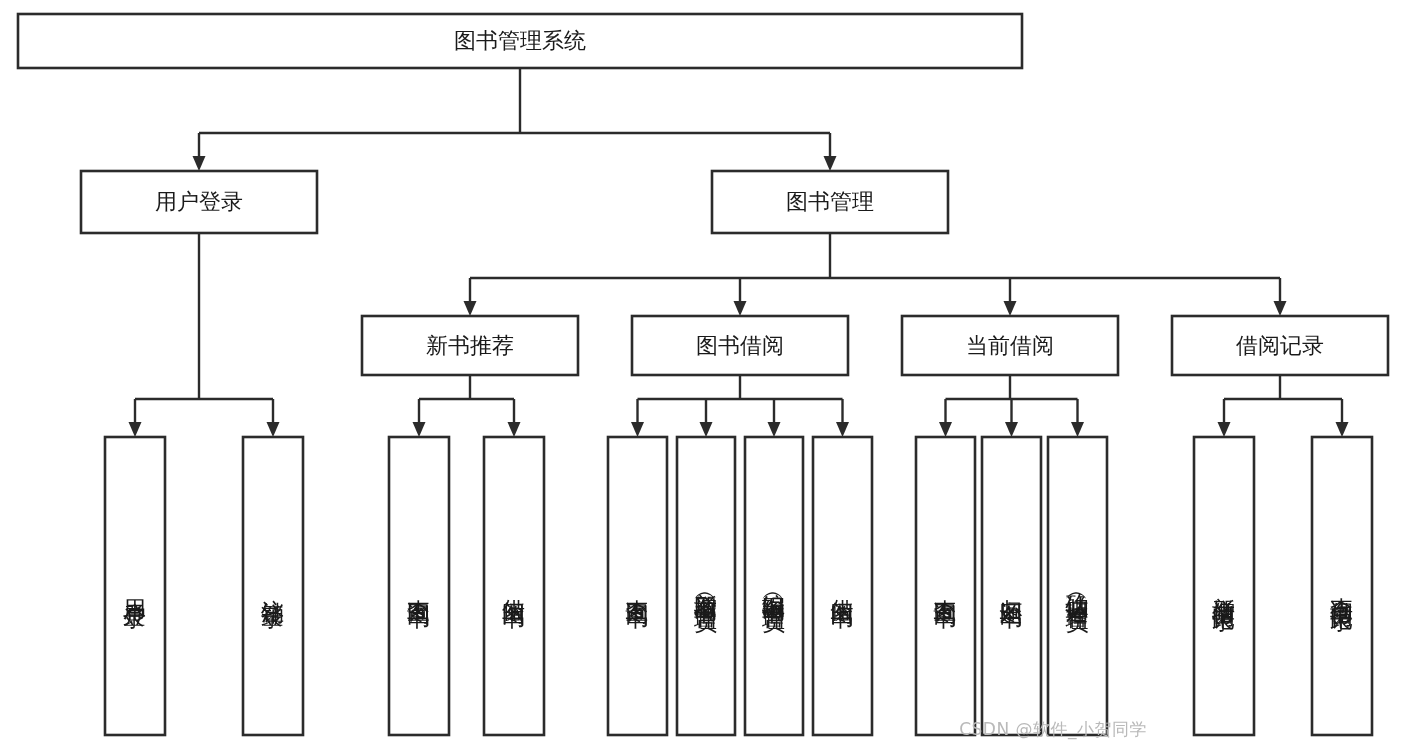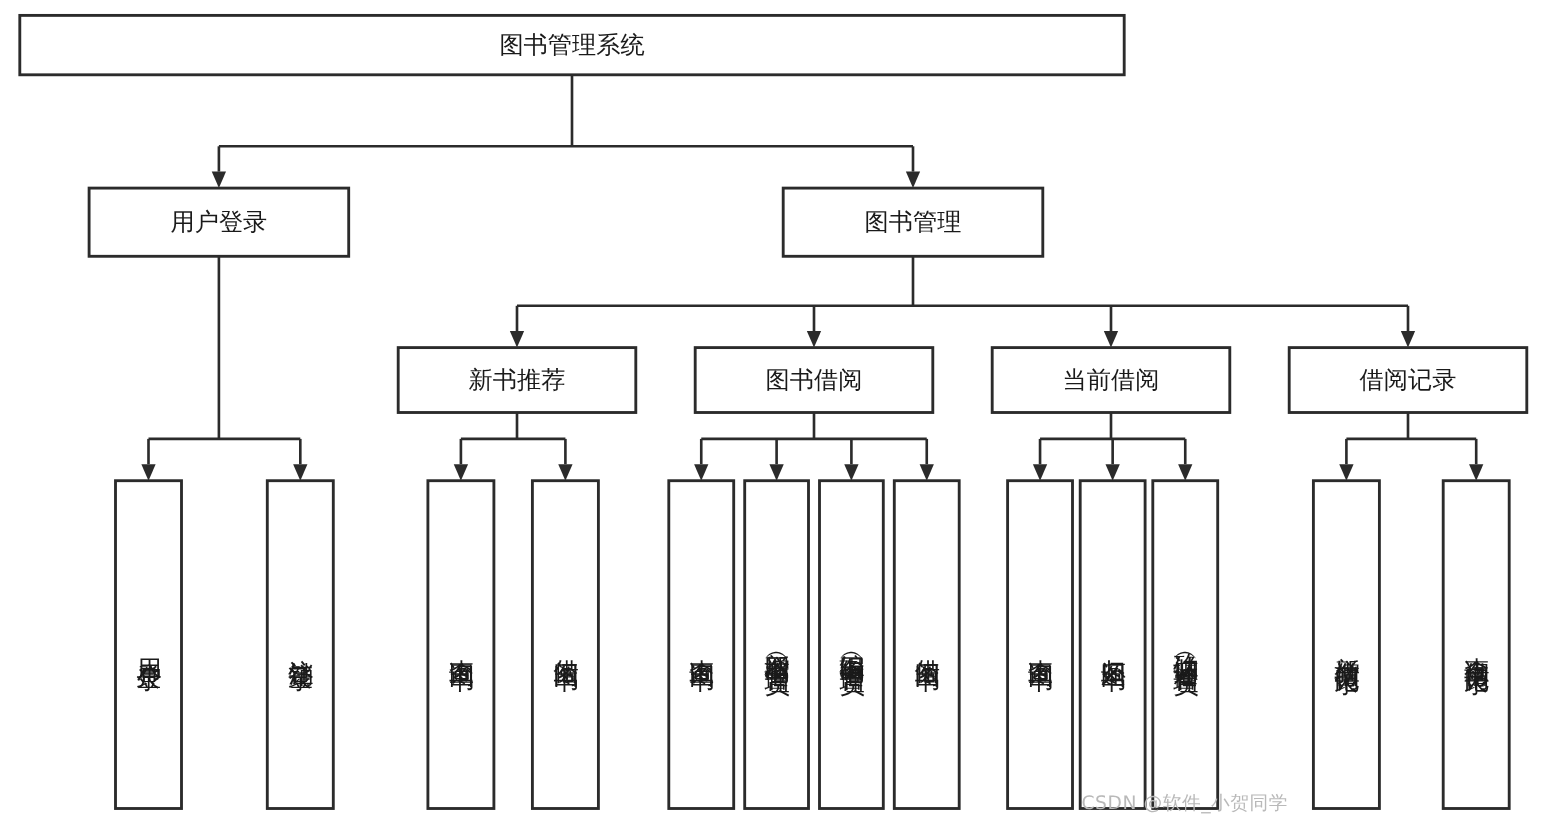--- a/index.html
+++ b/index.html
@@ -68,21 +68,21 @@
     text-orientation: upright;
     font-family: "DejaVu Sans", "Liberation Sans", sans-serif;
     font-size: 23px;
     line-height: 1.14;
     letter-spacing: 2.5px;
     color: #1a1a1a;
     white-space: nowrap;
   }
   .watermark {
     position: absolute;
-    right: 0;
+    right: 24px;
     bottom: 6px;
     font-family: "DejaVu Sans", "Liberation Sans", sans-serif;
     font-size: 17px;
     color: #b9b9b9;
     letter-spacing: 0.5px;
     user-select: none;
   }
 </style>
 </head>
 <body>

